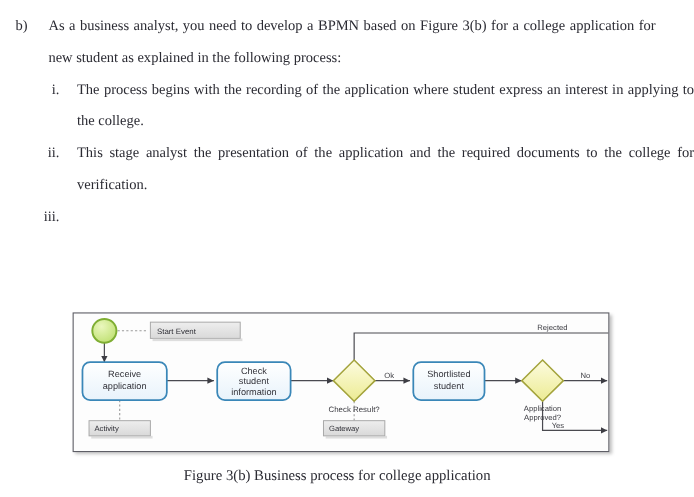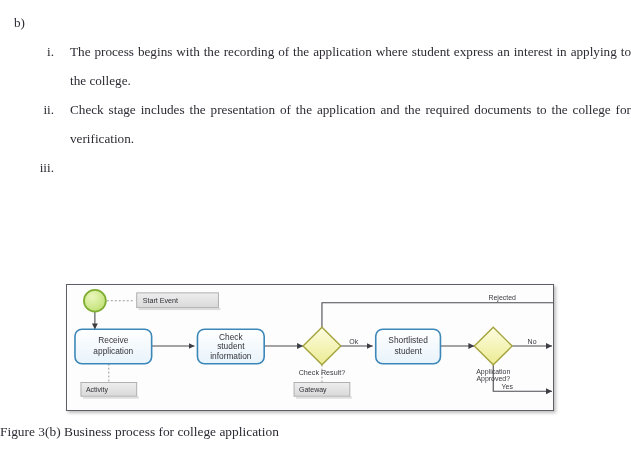--- a/index.html
+++ b/index.html
@@ -82,46 +82,50 @@
     display: block;
     width: 100%;
     height: 100%;
   }
 
   .caption {
     position: absolute;
     left: 0;
     top: 424px;
     width: 613px;
+    text-align: center;
     font-size: 13.4px;
     color: #2b2b33;
   }
 </style>
 </head>
 <body>
 
 <div class="page">
 
   <div class="qblock">
 
     <div class="q-row lvl0">
       <div class="q-marker">b)</div>
+      <div class="q-body">
+        <p>As a business analyst, you need to develop a BPMN based on Figure 3(b) for a college application for new student as explained in the following process:</p>
+      </div>
     </div>
 
     <div class="q-row lvl1">
       <div class="q-marker">i.</div>
       <div class="q-body">
         <p>The process begins with the recording of the application where student express an interest in applying to the college.</p>
       </div>
     </div>
 
     <div class="q-row lvl1">
       <div class="q-marker">ii.</div>
       <div class="q-body">
-        <p>Check stage includes the presentation of the application and the required documents to the college for verification.</p>
+        <p>This stage analyst the presentation of the application and the required documents to the college for verification.</p>
       </div>
     </div>
 
     <div class="q-row lvl1">
       <div class="q-marker">iii.</div>
     </div>
 
   </div>
 
   <div class="figure-wrap">

